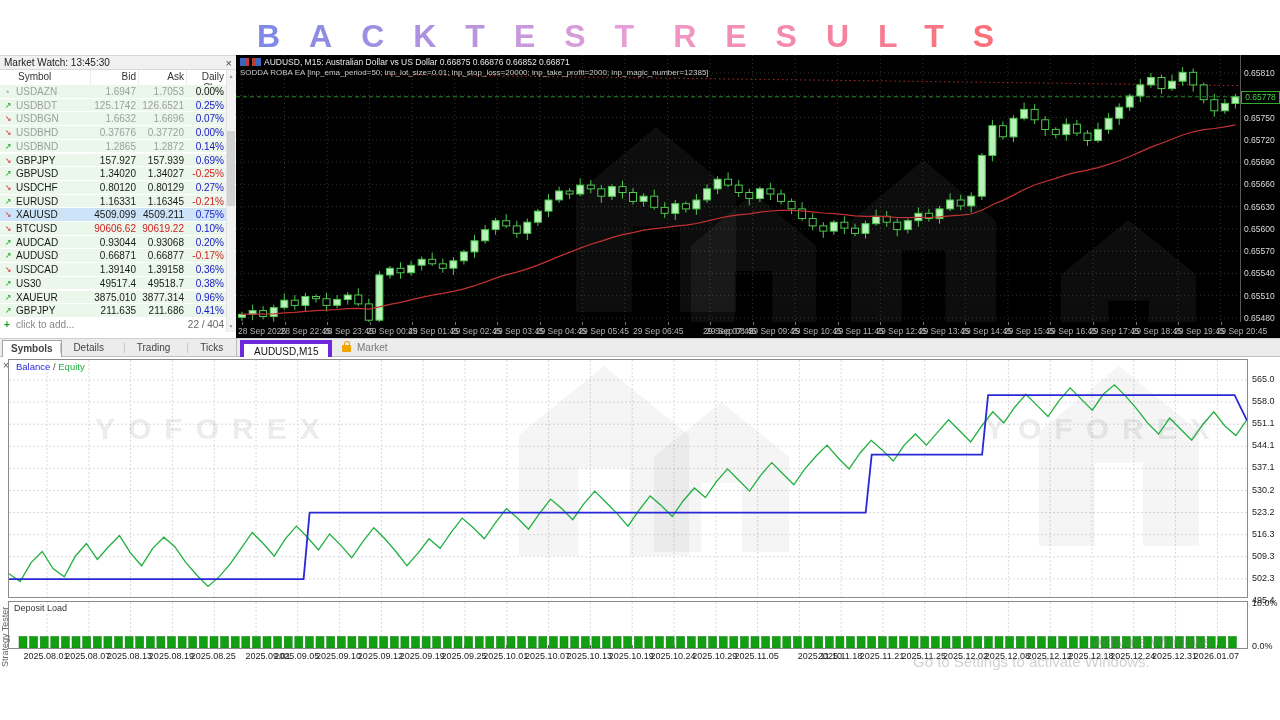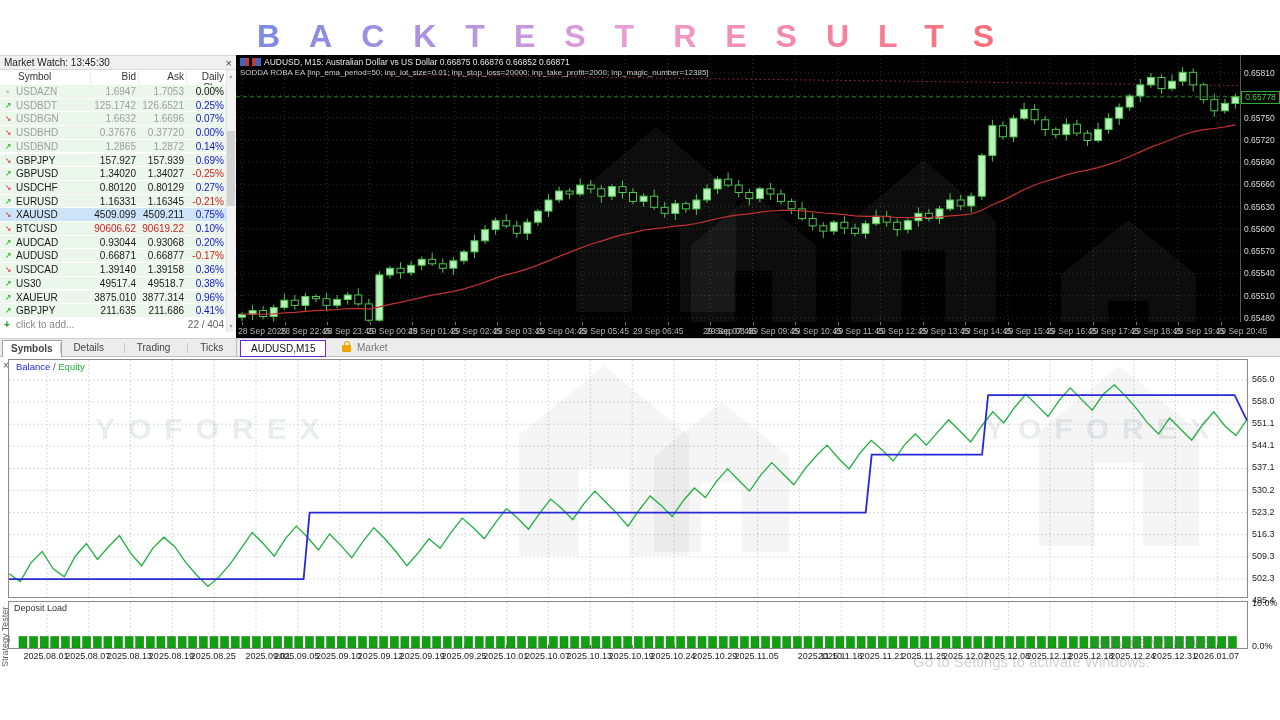--- a/index.html
+++ b/index.html
@@ -27,21 +27,21 @@
   #mw-footer{left:0;top:262px;width:226px;height:14px;line-height:14px;background:#fff;color:#888;}
   #mw-scroll{left:226px;top:14px;width:10px;height:262px;background:#f2f2f2;border-left:1px solid #e2e2e2;box-sizing:border-box;}
   #mw-thumb{left:227px;top:75px;width:8px;height:75px;background:#d2d2d2;}
   .scr-arrow{left:226px;width:10px;text-align:center;font-size:6px;color:#999;}
   
   #tabstrip{left:0;top:338px;width:1280px;height:19px;background:#ececec;border-top:1px solid #cfcfcf;
             border-bottom:1px solid #c0c0c0;box-sizing:border-box;font-size:10px;color:#444;}
   .mwtab{top:1px;height:16px;line-height:16px;padding:0 8px;}
   .mwtab.active{background:#fff;border:1px solid #a5a5a5;border-bottom:none;font-weight:bold;top:1px;}
   .tabdiv{top:4px;width:1px;height:10px;background:#c9c9c9;}
-  #chart-tab{left:240px;top:1px;height:15px;line-height:15px;background:#fff;border:1px solid #6d28d9;
+  #chart-tab{left:240px;top:1px;height:15px;line-height:15px;background:#fff;border:4px solid #6d28d9;
              padding:0 10px;color:#111;}
   #lock{left:342px;top:6px;width:9px;height:7px;background:#f0a400;border-radius:1px;}
   #lock:before{content:"";position:absolute;left:1.5px;top:-4px;width:4px;height:4px;border:1.5px solid #f0a400;
                border-bottom:none;border-radius:3px 3px 0 0;}
   #market-label{left:357px;top:1px;height:16px;line-height:16px;color:#777;}
   
   #chart{left:236px;top:55px;width:1044px;height:283px;background:#000;}
   #chart-titles{left:4px;top:2px;color:#e6e6e6;font-size:8.5px;white-space:nowrap;}
   .cicon{display:inline-block;width:9px;height:8px;vertical-align:-1px;margin-right:3px;}
   #cicon1{background:linear-gradient(90deg,#3a66c0 55%,#c03a3a 55%);}

